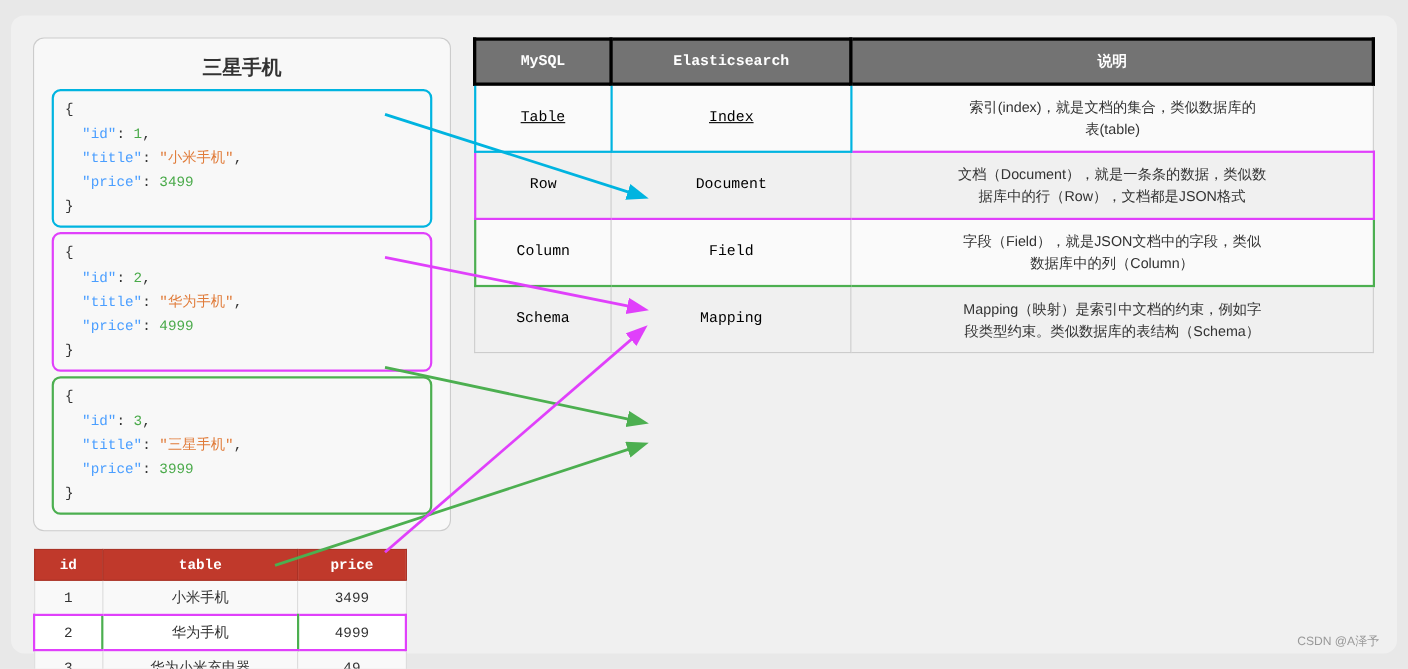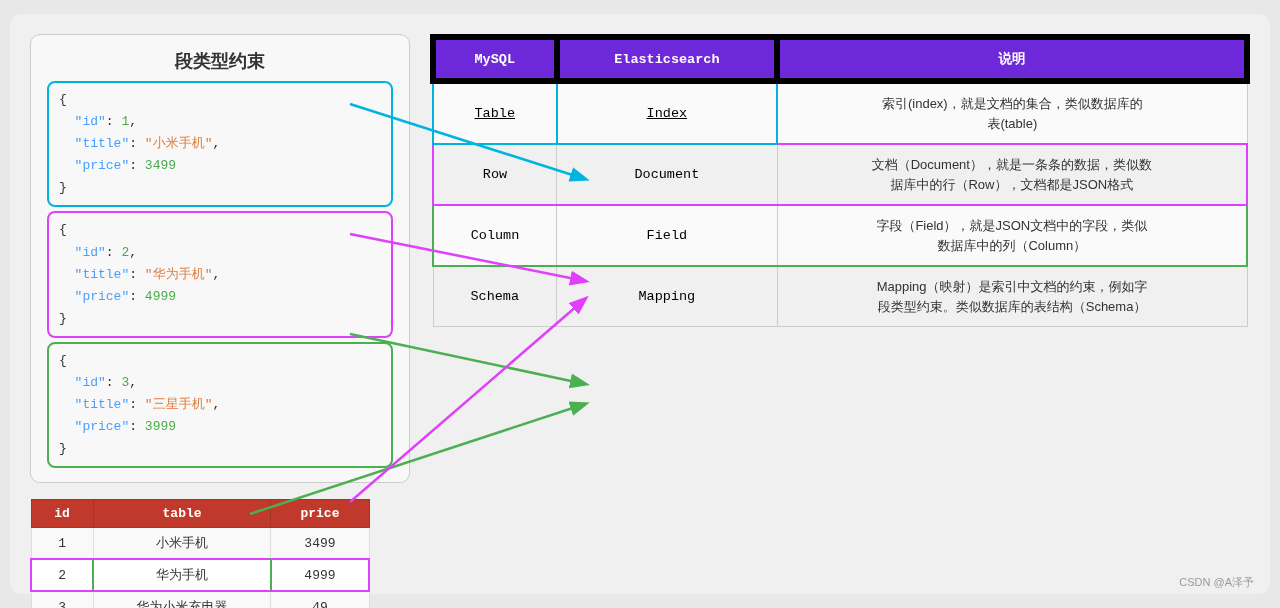--- a/index.html
+++ b/index.html
@@ -127,26 +127,26 @@
       flex: 1;
       margin-left: 20px;
     }
 
     .comparison-table {
       width: 100%;
       border-collapse: collapse;
       font-size: 13.5px;
     }
     .comparison-table th {
-      background: #6d28d9;
+      background: #737373;
       color: white;
       font-weight: bold;
       padding: 10px 18px;
       text-align: center;
-      border: 6px solid #000000;
+      border: 3px solid #000000;
       font-family: 'Courier New', monospace;
     }
     .comparison-table th.desc-th {
       font-family: sans-serif;
     }
     .comparison-table td {
       padding: 10px 16px;
       border: 1px solid #ccc;
       text-align: center;
       vertical-align: middle;
@@ -201,21 +201,21 @@
       font-family: sans-serif;
     }
   </style>
 </head>
 <body>
 
 <div class="main-container">
 
   <div class="left-panel">
     <div class="index-box">
-      <div class="index-box-title">段类型约束</div>
+      <div class="index-box-title">三星手机</div>
 
       <div class="outline-blue">
         <div class="code-block">
           <span class="brace">{</span><br>
           &nbsp;&nbsp;<span class="key">"id"</span>: <span class="val-num">1</span>,<br>
           &nbsp;&nbsp;<span class="key">"title"</span>: <span class="val-str">"小米手机"</span>,<br>
           &nbsp;&nbsp;<span class="key">"price"</span>: <span class="val-num">3499</span><br>
           <span class="brace">}</span>
         </div>
       </div>

